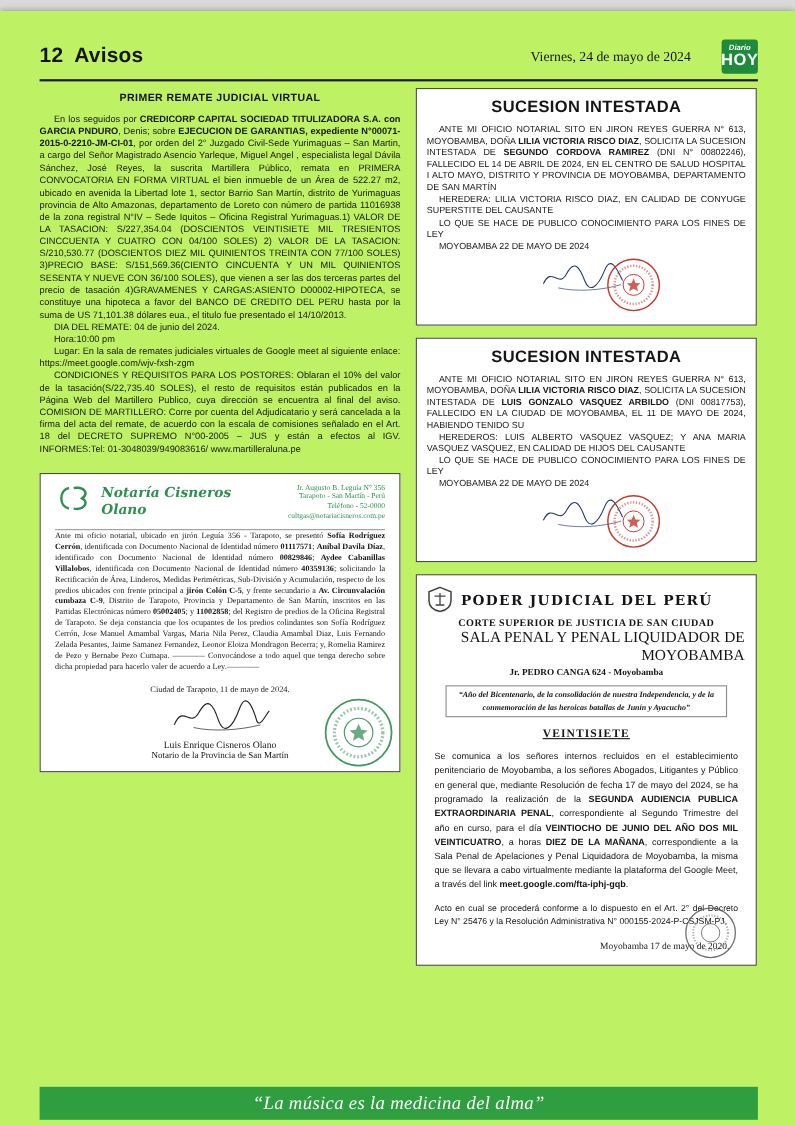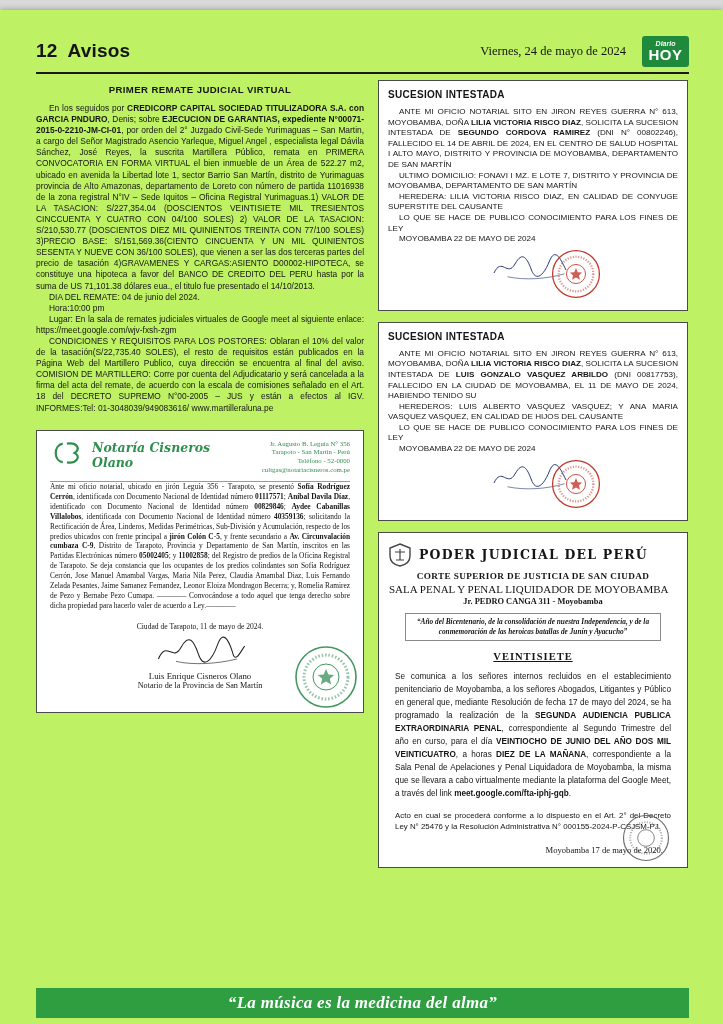--- a/index.html
+++ b/index.html
@@ -4,81 +4,81 @@
 <style>
   html,body{margin:0;padding:0;background:#d9d9d9;}
   .page{position:relative;width:723px;height:1024px;margin:10px auto;background:#bef264;
         font-family:"Liberation Sans",sans-serif;color:#151515;overflow:hidden;
         box-shadow:0 0 6px rgba(0,0,0,.35);}
 
   
   .masthead{position:absolute;left:36px;right:34px;top:20px;height:42px;
             border-bottom:2px solid #1a1a1a;display:flex;justify-content:space-between;align-items:center;}
   .mh-left{display:flex;align-items:baseline;gap:10px;font-weight:bold;font-size:19px;letter-spacing:.2px;}
-  .mh-right{display:flex;align-items:center;gap:16px;}
+  .mh-right{display:flex;align-items:center;gap:28px;}
   .mh-date{font-family:"Liberation Serif",serif;font-size:12.5px;}
-  .hoy-logo{width:47px;height:31px;background:#1f8a3c;border-radius:3px;color:#fff;
+  .hoy-logo{width:33px;height:31px;background:#1f8a3c;border-radius:3px;color:#fff;
             display:flex;flex-direction:column;align-items:center;justify-content:center;line-height:1;}
   .hoy-top{font-size:7px;font-style:italic;font-weight:bold;}
   .hoy-main{font-size:15px;font-weight:bold;letter-spacing:.5px;}
 
   
   .col-left{position:absolute;left:36px;top:74px;width:328px;}
   .col-right{position:absolute;left:378px;top:70px;width:310px;}
 
   
   .remate-title{text-align:center;font-weight:bold;font-size:9.6px;letter-spacing:.4px;margin:0 0 8px 0;}
   .remate p{margin:0;font-size:8.4px;line-height:1.32;text-align:justify;text-indent:13px;}
 
   
   .box{border:1px solid #4a4a4a;background:#fff;}
-  .notaria{margin-top:16px;padding:9px 13px 22px;position:relative;font-family:"Liberation Serif",serif;}
+  .notaria{margin-top:16px;padding:9px 13px 10px;position:relative;font-family:"Liberation Serif",serif;}
   .not-header{display:flex;align-items:flex-start;gap:8px;border-bottom:1px solid #9a9a9a;padding-bottom:6px;}
   .not-logo{flex:0 0 auto;}
   .not-nameblock{flex:1;}
   .not-name{color:#2f8f4e;font-style:italic;font-weight:bold;font-size:12.5px;font-family:"DejaVu Serif",serif;}
   .not-addr{color:#2f8f4e;font-size:6.8px;line-height:1.3;text-align:right;flex:0 0 auto;}
   .not-title{text-align:center;font-weight:bold;font-size:8.8px;text-decoration:underline;margin:7px 0 6px;}
   .not-body{font-size:7.4px;line-height:1.34;text-align:justify;}
   .not-date{font-size:7.6px;text-align:center;margin-top:11px;}
   .sig-block{margin-top:4px;text-align:center;position:relative;}
   .signer-name{font-weight:normal;font-size:8.8px;}
   .signer-role{font-size:8.2px;}
   .green-seal{position:absolute;right:4px;bottom:2px;opacity:.9;}
 
   
   .suc{padding:8px 9px 6px;margin-bottom:11px;}
-  .suc-title{font-weight:bold;font-size:10px;margin:0 0 7px;letter-spacing:.3px;}
+  .suc-title{text-align:center;font-weight:bold;font-size:15px;margin:0 0 7px;letter-spacing:.3px;}
   .suc p{margin:0;font-size:8.1px;line-height:1.31;text-align:justify;text-indent:11px;}
   .sig-row{position:relative;height:56px;margin-top:3px;}
   .sig-row .sig-svg{position:absolute;left:50%;transform:translateX(-50%);top:4px;}
   .sig-row .red-seal{position:absolute;left:56%;top:0;}
 
   
   .comunicado{margin-top:8px;padding:8px 10px 12px;font-family:"Liberation Serif",serif;position:relative;}
   .pj-header{display:flex;align-items:center;justify-content:flex-start;gap:8px;margin-top:2px;}
   .pj-name{font-weight:bold;font-size:12.5px;letter-spacing:1.2px;font-family:"DejaVu Serif",serif;}
   .pj-line1{text-align:center;font-weight:bold;font-size:9.2px;margin-top:4px;letter-spacing:.4px;}
-  .pj-line2{text-align:left;font-size:11px;margin-top:2px;}
+  .pj-line2{text-align:right;font-size:14px;margin-top:2px;}
   .pj-line3{text-align:center;font-weight:bold;font-size:8.4px;margin-top:2px;}
   .motto{border:1px solid #8a8a8a;margin:7px 16px 0;padding:3px 8px;font-style:italic;
          font-weight:bold;font-size:7.3px;text-align:center;line-height:1.4;}
   .com-title{text-align:center;font-weight:bold;text-decoration:underline;font-size:10.5px;
              letter-spacing:1px;margin:10px 0 9px;}
   .com-body{font-family:"Liberation Sans",sans-serif;font-size:8.2px;line-height:1.58;
             text-align:justify;margin:0 6px;}
   .com-closing{font-family:"Liberation Sans",sans-serif;font-size:7.9px;line-height:1.45;
                text-align:justify;margin:9px 6px 0;}
   .com-date{text-align:right;font-size:8.6px;margin:12px 14px 0;}
   .pj-seal{position:absolute;right:16px;bottom:4px;opacity:.85;}
 
   
   .quote-bar{position:absolute;left:36px;right:34px;bottom:16px;height:30px;background:#2f9e41;
              display:flex;align-items:center;justify-content:center;}
-  .quote-bar span{color:#fff;font-family:"Liberation Serif",serif;font-weight:bold;
+  .quote-bar span{color:#fff;font-family:"Liberation Serif",serif;font-weight:normal;
                   font-style:italic;font-size:17px;letter-spacing:.3px;}
 </style>
 </head>
 <body>
 
 <div class="page">
 
   <header class="masthead">
     <div class="mh-left">
       <span>12</span>
@@ -139,21 +139,20 @@
         <path d="M33 25 L35.4 30.4 L41.2 31 L36.8 34.8 L38.2 40.4 L33 37.4 L27.8 40.4 L29.2 34.8 L24.8 31 L30.6 30.4 Z" fill="#2e8b4f" opacity="0.8"></path>
       </svg>
     </section>
   </div>
 
   <div class="col-right">
 
     <section class="box suc">
       <h3 class="suc-title">SUCESION INTESTADA</h3>
       <p><span>ANTE MI OFICIO NOTARIAL SITO EN JIRON REYES GUERRA N° 613, MOYOBAMBA, DOÑA </span><span style="font-weight: bold;">LILIA VICTORIA RISCO DIAZ</span><span>, SOLICITA LA SUCESION INTESTADA DE </span><span style="font-weight: bold;">SEGUNDO CORDOVA RAMIREZ</span><span> (DNI N° 00802246), FALLECIDO EL 14 DE ABRIL DE 2024, EN EL CENTRO DE SALUD HOSPITAL I ALTO MAYO, DISTRITO Y PROVINCIA DE MOYOBAMBA, DEPARTAMENTO DE SAN MARTÍN</span></p>
-      <p><span>ULTIMO DOMICILIO: FONAVI I MZ. E LOTE 7, DISTRITO Y PROVINCIA DE MOYOBAMBA, DEPARTAMENTO DE SAN MARTÍN</span></p>
       <p><span>HEREDERA: LILIA VICTORIA RISCO DIAZ, EN CALIDAD DE CONYUGE SUPERSTITE DEL CAUSANTE</span></p>
       <p><span>LO QUE SE HACE DE PUBLICO CONOCIMIENTO PARA LOS FINES DE LEY</span></p>
       <p><span>MOYOBAMBA 22 DE MAYO DE 2024</span></p>
       <div class="sig-row">
         <svg class="sig-svg" width="110" height="30" viewBox="0 0 120 40">
           <path d="M8 28 C 18 6, 26 34, 36 16 S 52 8, 58 24 S 74 32, 82 12 S 98 12, 104 24" fill="none" stroke="#23356f" stroke-width="1.3"></path>
           <path d="M26 33 C 50 38, 78 36, 102 29" fill="none" stroke="#23356f" stroke-width="0.8"></path>
         </svg>
         <svg class="red-seal" width="52" height="52" viewBox="0 0 60 60">
           <circle cx="30" cy="30" r="27" fill="none" stroke="#c0392b" stroke-width="1.5"></circle>
@@ -187,21 +186,21 @@
     <section class="box comunicado">
       <div class="pj-header">
         <svg width="22" height="24" viewBox="0 0 22 24">
           <path d="M11 1 L21 5 V13 C21 19 16 22 11 23 C6 22 1 19 1 13 V5 Z" fill="none" stroke="#444" stroke-width="1.4"></path>
           <path d="M6 9 H16 M11 6 V17 M7 17 H15" stroke="#444" stroke-width="1.2" fill="none"></path>
         </svg>
         <span class="pj-name">PODER JUDICIAL DEL PERÚ</span>
       </div>
       <div class="pj-line1">CORTE SUPERIOR DE JUSTICIA DE SAN CIUDAD</div>
       <div class="pj-line2">SALA PENAL Y PENAL LIQUIDADOR DE MOYOBAMBA</div>
-      <div class="pj-line3">Jr. PEDRO CANGA 311 - Moyobamba</div>
+      <div class="pj-line3">Jr. PEDRO CANGA 624 - Moyobamba</div>
       <div class="motto">“Año del Bicentenario, de la consolidación de nuestra Independencia, y de la conmemoración de las heroicas batallas de Junín y Ayacucho”</div>
       <div class="com-title">VEINTISIETE</div>
       <div class="com-body"><span>Se comunica a los señores internos recluidos en el establecimiento penitenciario de Moyobamba, a los señores Abogados, Litigantes y Público en general que, mediante Resolución de fecha 17 de mayo del 2024, se ha programado la realización de la </span><span style="font-weight: bold;">SEGUNDA AUDIENCIA PUBLICA EXTRAORDINARIA PENAL</span><span>, correspondiente al Segundo Trimestre del año en curso, para el día </span><span style="font-weight: bold;">VEINTIOCHO DE JUNIO DEL AÑO DOS MIL VEINTICUATRO</span><span>, a horas </span><span style="font-weight: bold;">DIEZ DE LA MAÑANA</span><span>, correspondiente a la Sala Penal de Apelaciones y Penal Liquidadora de Moyobamba, la misma que se llevara a cabo virtualmente mediante la plataforma del Google Meet, a través del link </span><span style="font-weight: bold;">meet.google.com/fta-iphj-gqb</span><span>.</span></div>
       <div class="com-closing">Acto en cual se procederá conforme a lo dispuesto en el Art. 2° del Decreto Ley N° 25476 y la Resolución Administrativa N° 000155-2024-P-CSJSM-PJ.</div>
       <div class="com-date">Moyobamba 17 de mayo de 2020.</div>
       <svg class="pj-seal" width="50" height="50" viewBox="0 0 60 60">
         <circle cx="30" cy="30" r="27" fill="none" stroke="#555" stroke-width="1.4"></circle>
         <circle cx="30" cy="30" r="19" fill="none" stroke="#555" stroke-width="2.4" stroke-dasharray="1.4 1.7" opacity="0.55"></circle>
         <circle cx="30" cy="30" r="10" fill="none" stroke="#555" stroke-width="1"></circle>
       </svg>

